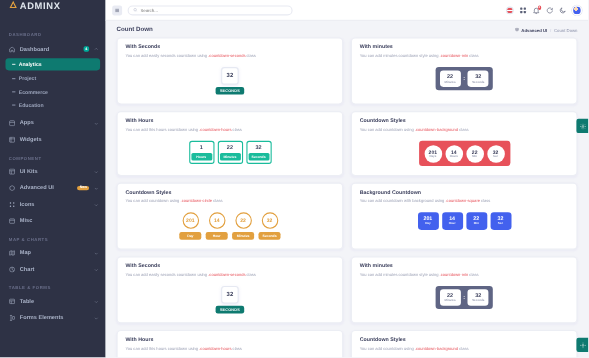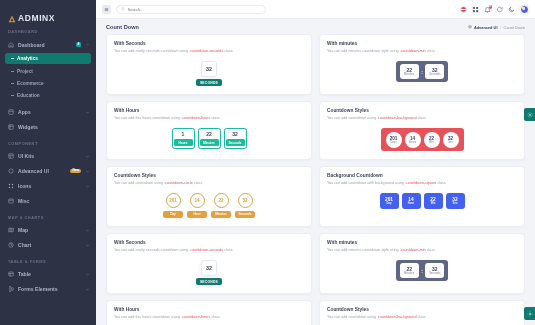--- a/index.html
+++ b/index.html
@@ -13,21 +13,21 @@
   .app { display:flex; width:535px; height:325px; }
 
   
   .sidebar {
     width:96px; flex:0 0 96px; height:325px;
     background:#2e3245;
     overflow:hidden;
     position:relative;
   }
   .brand {
-    height:23px; display:flex; align-items:flex-end; gap:2px;
+    height:23px; display:flex; align-items:flex-start; gap:2px;
     padding-left:8px;
   }
   .brand-mark { width:8px; height:8px; position:relative; }
   .brand-mark svg { display:block; }
   .brand-text {
     color:#e0e6ed; font-size:8.5px; font-weight:700; letter-spacing:.6px;
   }
   .nav-section {
     color:#6a6f8a; font-size:3.9px; font-weight:700; letter-spacing:.5px;
     padding:6px 0 3px 8px; text-transform:uppercase;

